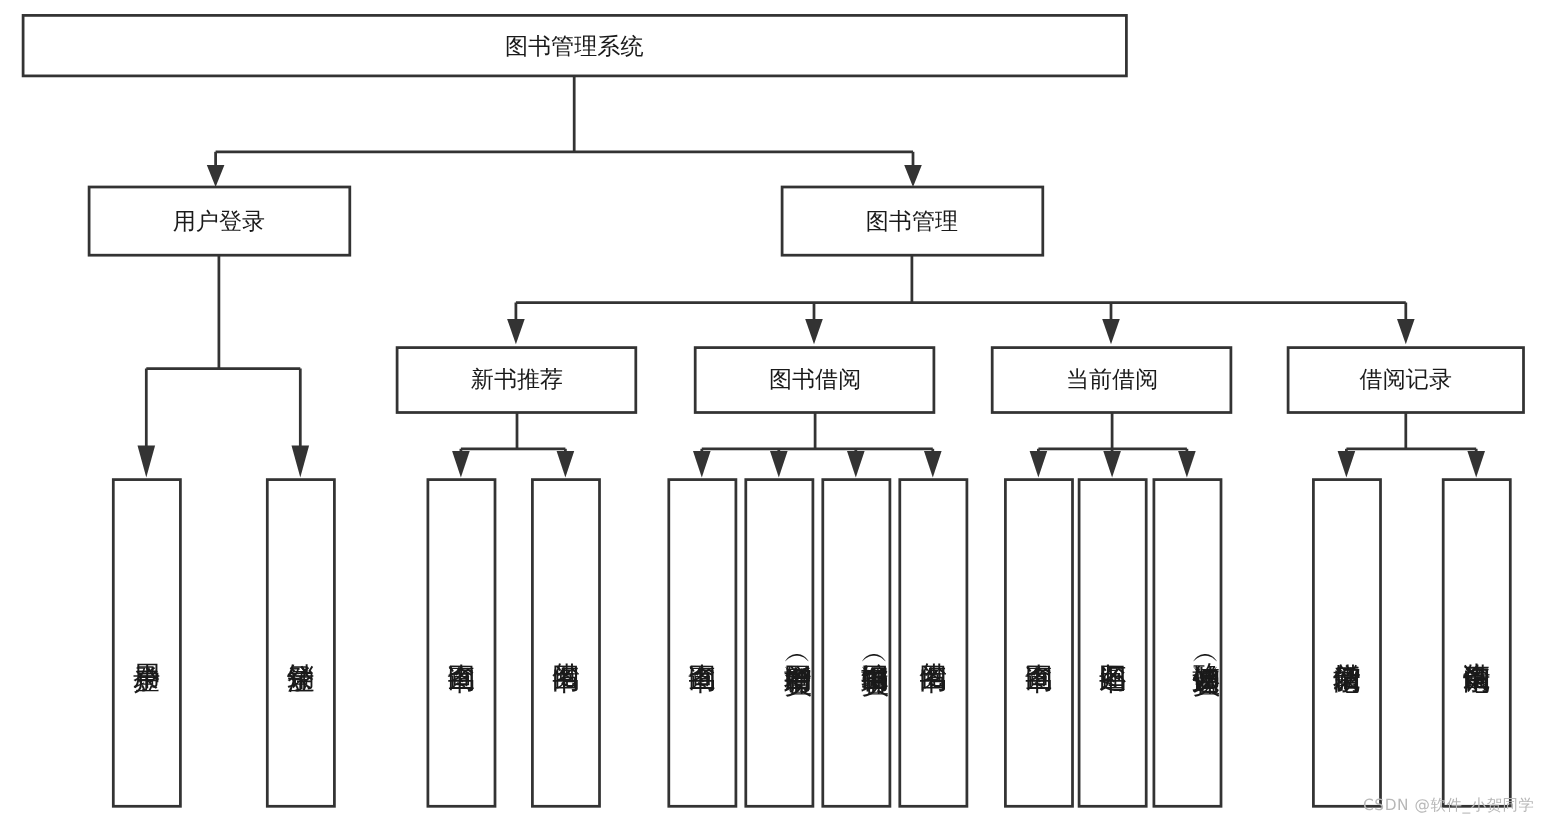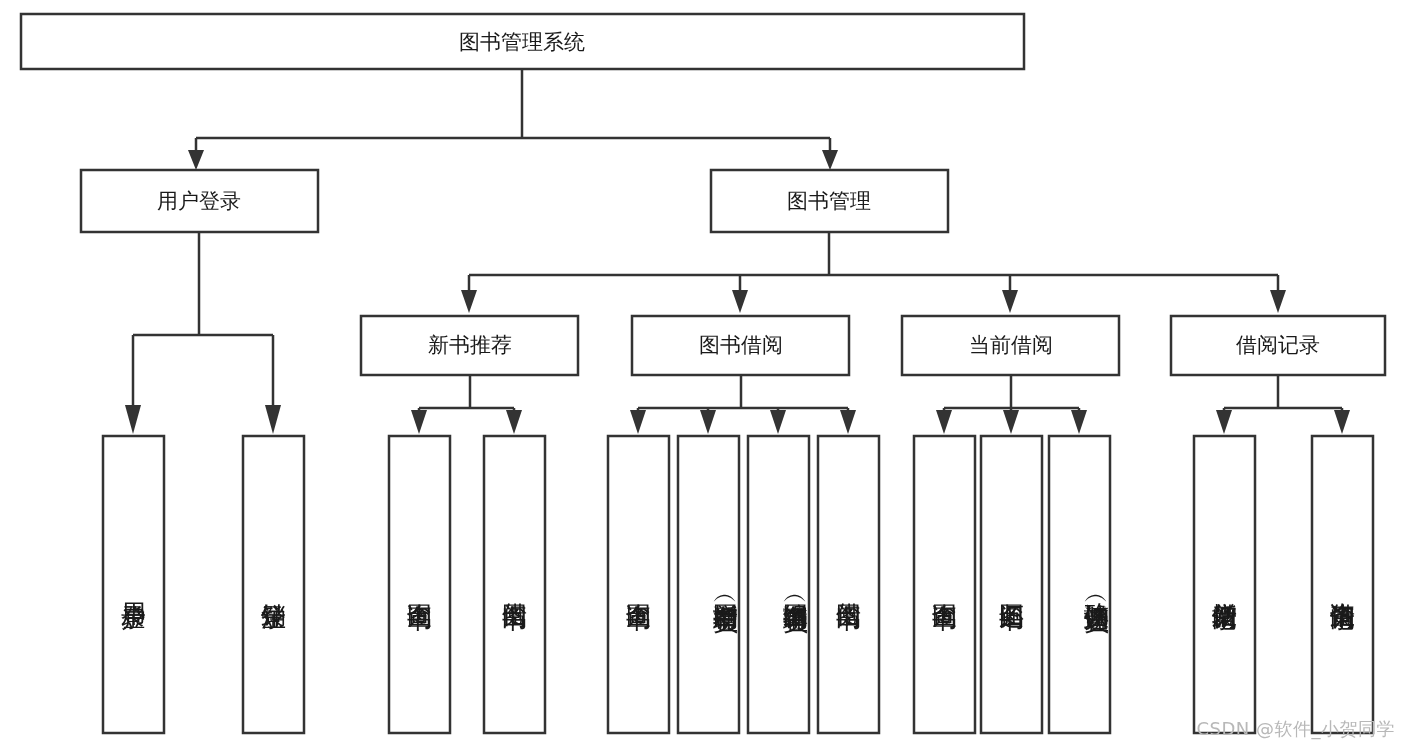--- a/index.html
+++ b/index.html
@@ -62,21 +62,21 @@
     align-items: center;
     justify-content: center;
     white-space: nowrap;
     pointer-events: none;
   }
   .watermark {
     position: absolute;
     right: 10px;
     bottom: 6px;
     font-family: "DejaVu Sans", "Liberation Sans", sans-serif;
-    font-size: 18px;
+    font-size: 14px;
     color: #b8b8b8;
     letter-spacing: 0.5px;
     white-space: nowrap;
   }
 </style>
 </head>
 <body>
 
 <div id="diagram-root">
 

